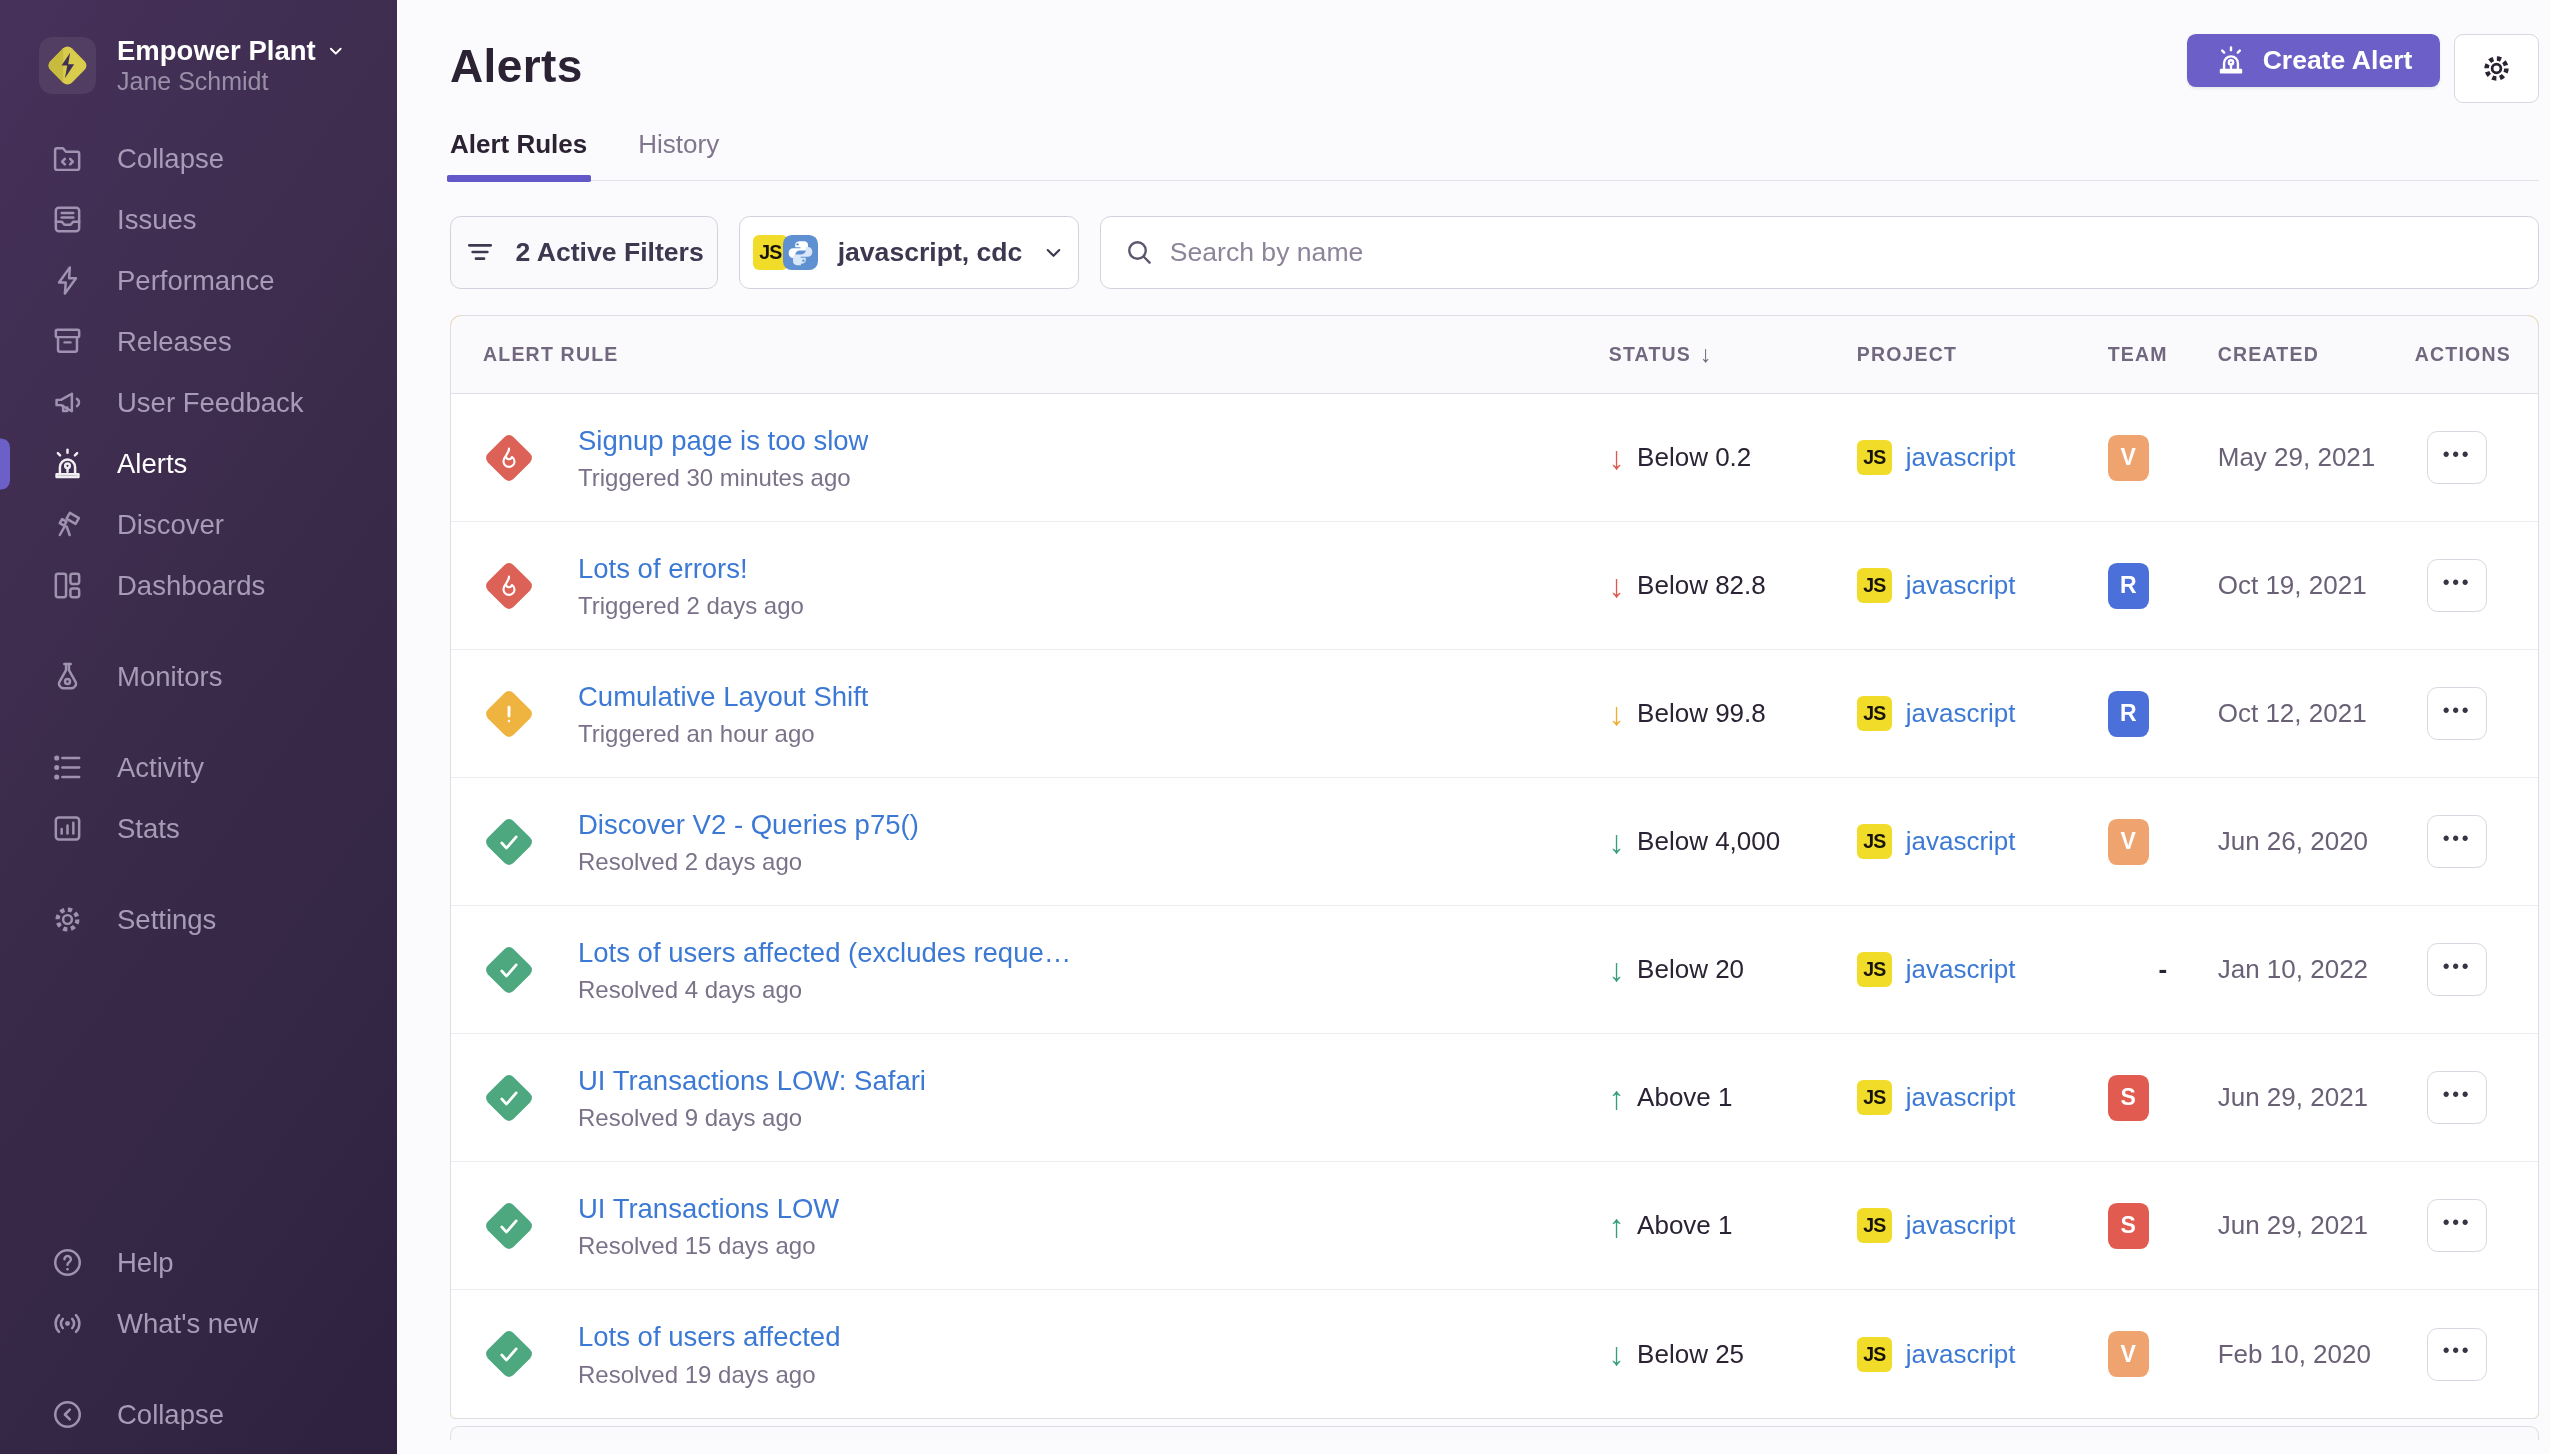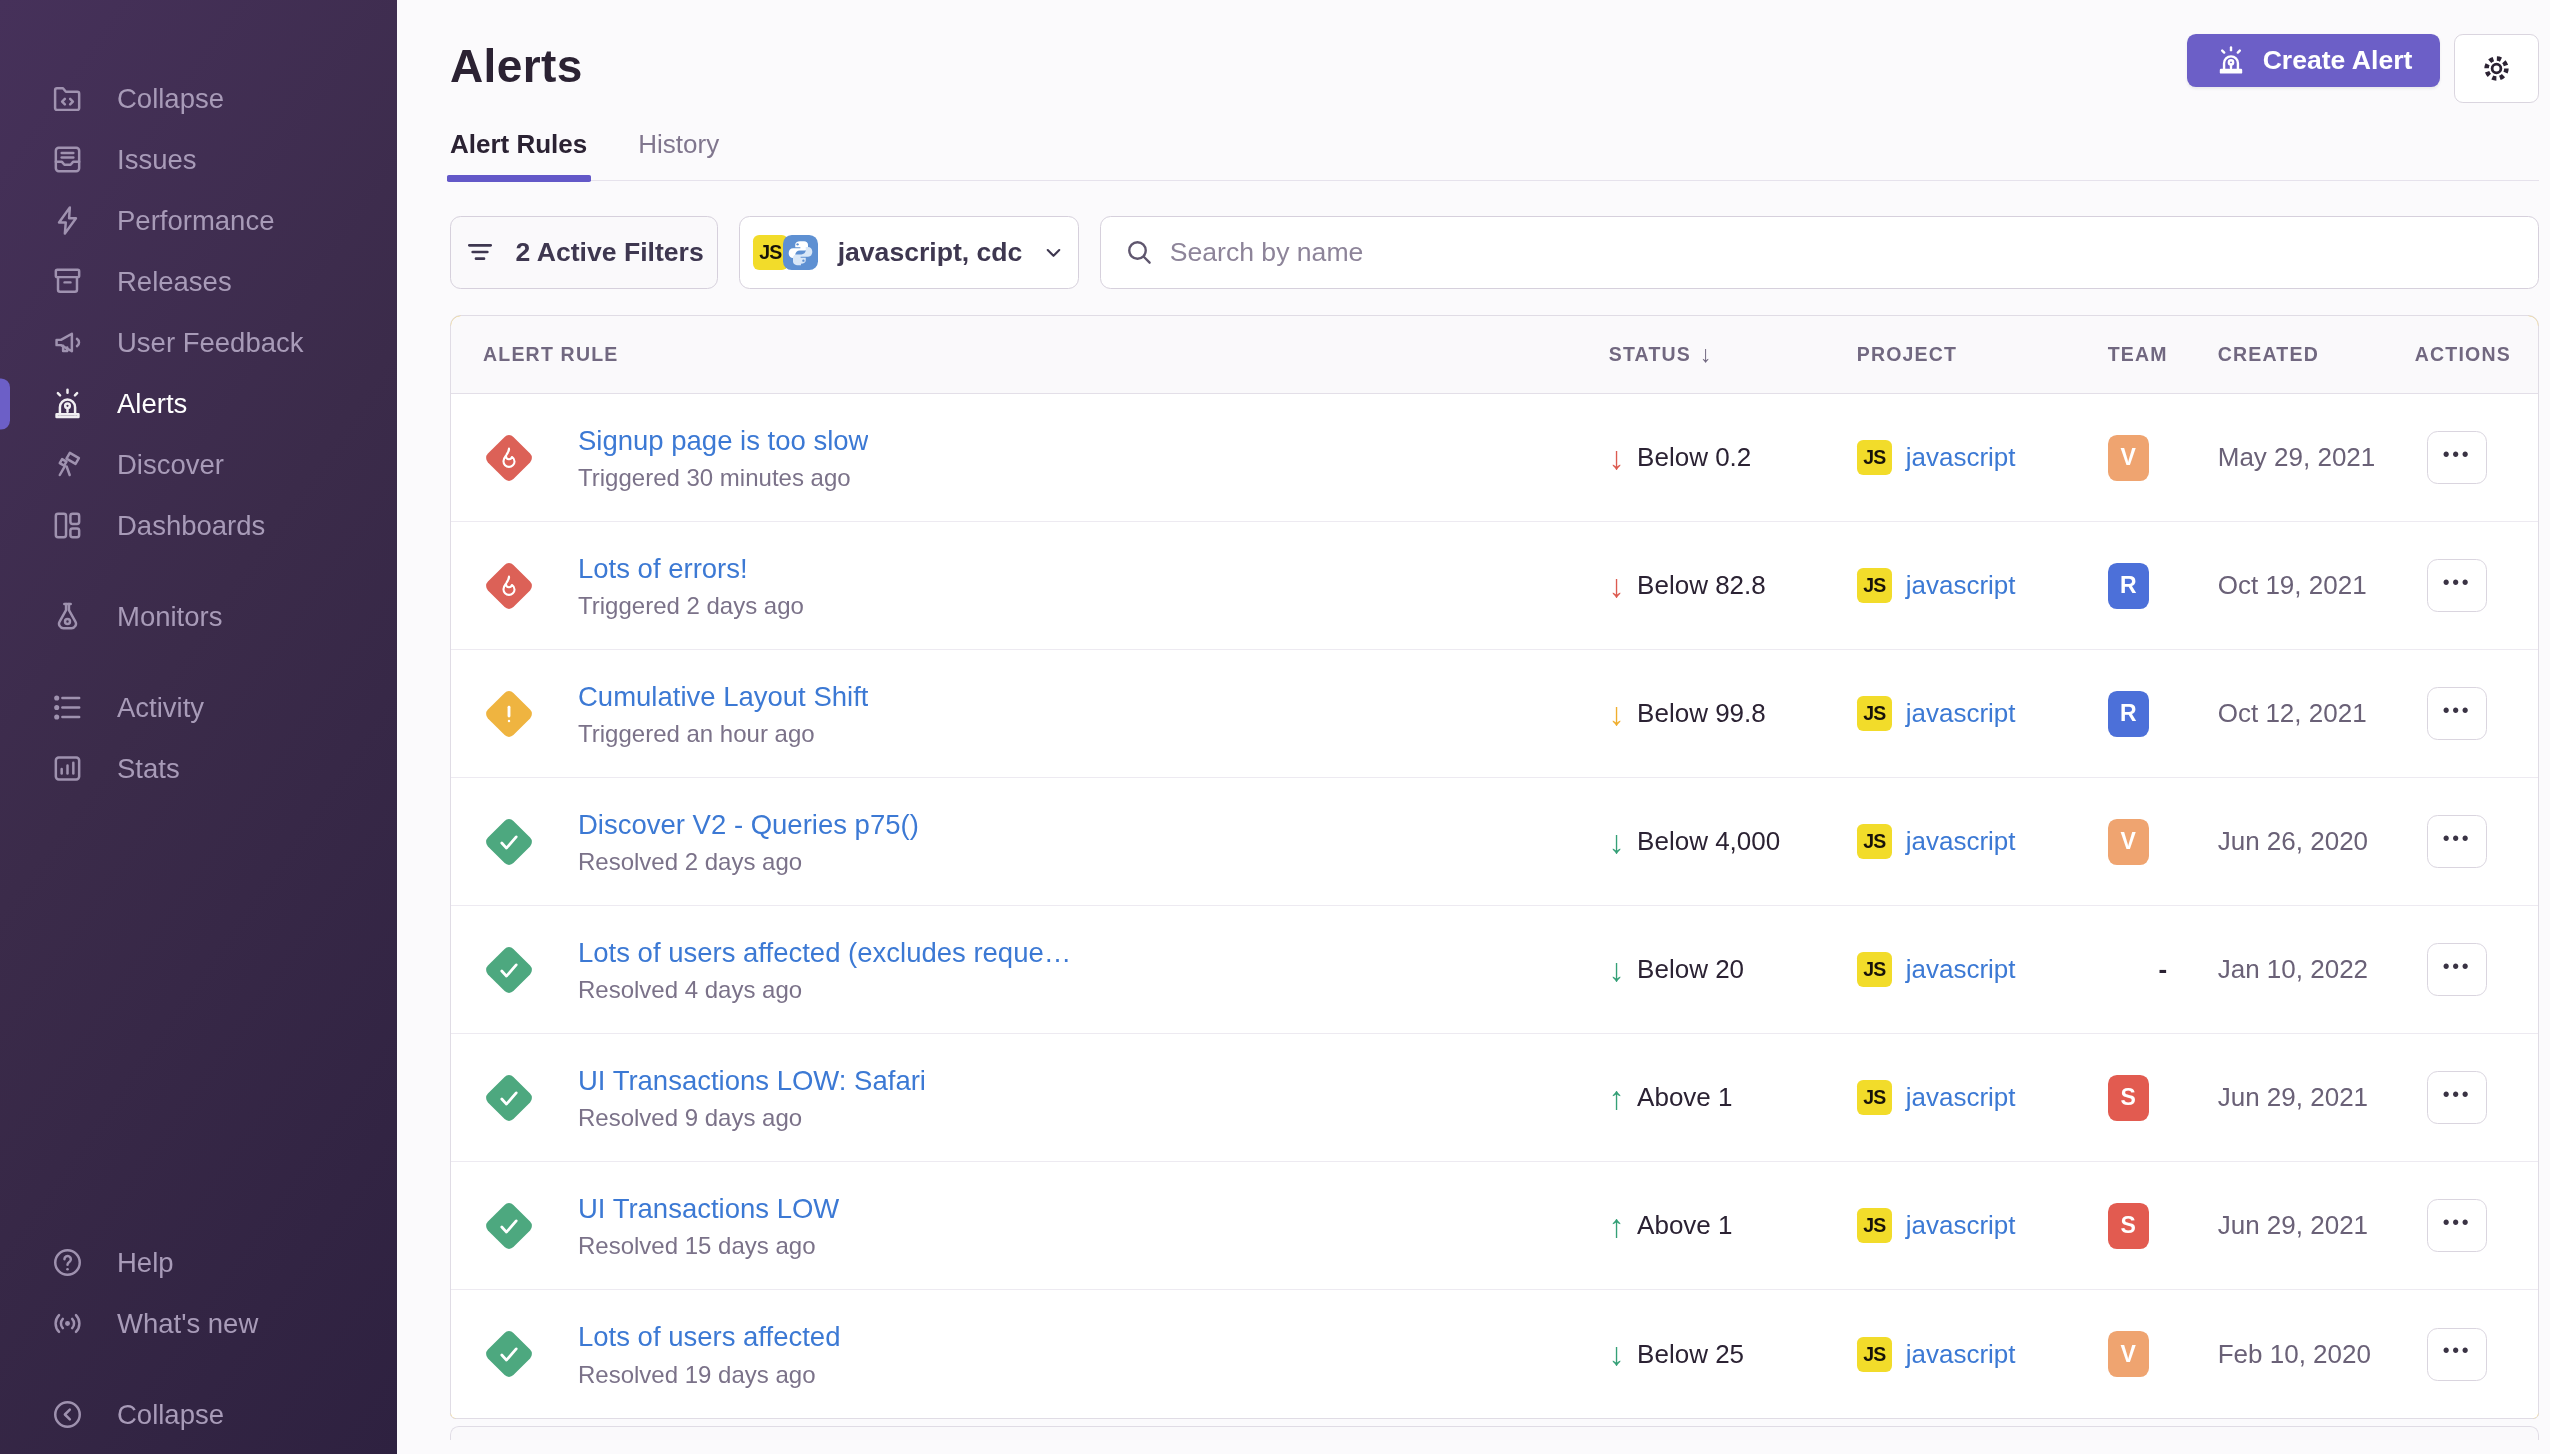--- a/index.html
+++ b/index.html
@@ -149,20 +149,41 @@
 
   .pagination-cut {
     margin-top:7px; height:14px; background:#FAF9FB;
     border:1.8px solid #E0DCE5; border-bottom:none; border-radius:8.9px 8.9px 0 0;
   }
 </style>
 </head>
 <body>
 
 <aside class="sidebar">
+  <div class="org-row">
+    <span class="avatar">
+      <svg viewBox="0 0 24 24">
+          <rect width="24" height="24" rx="5.5" fill="rgba(255,255,255,0.07)"></rect>
+          <g transform="rotate(45 12 12)">
+            <rect x="5.6" y="5.6" width="12.8" height="12.8" rx="2.6" fill="#D9CB4C"></rect>
+            <path d="M5.6 8.2v7.6a2.6 2.6 0 0 0 2.6 2.6h7.6z" fill="#C9BB3E"></path>
+          </g>
+          <path d="M13.1 6.6l-3.6 5.4h2.4l-1 5.4 3.9-5.9h-2.5z" fill="#3F3156"></path>
+        </svg>
+    </span>
+    <span class="org-texts">
+      <span class="org-name">
+        <span>Empower Plant</span>
+        <svg viewBox="0 0 24 24" fill="none" stroke="#fff" stroke-width="2.4" stroke-linecap="round" stroke-linejoin="round">
+            <path d="M6 9.5l6 6 6-6"></path>
+          </svg>
+      </span>
+      <span class="user-name">Jane Schmidt</span>
+    </span>
+  </div>
 
   <nav class="nav" id="nav-main">
       <div class="nav-item">
         <span class="nav-ic">
           <svg viewBox="0 0 24 24" fill="none" stroke="currentColor" stroke-width="1.7" stroke-linecap="round" stroke-linejoin="round">
             <path d="M3.5 18.5V6.3c0-.7.6-1.3 1.3-1.3h4.1l2 2.4h7.8c.7 0 1.3.6 1.3 1.3v9.8c0 .7-.6 1.3-1.3 1.3H4.8c-.7 0-1.3-.6-1.3-1.3z"></path>
             <path d="M10.2 12.2l-1.9 1.9 1.9 1.9"></path>
             <path d="M13.8 12.2l1.9 1.9-1.9 1.9"></path>
           </svg>
         </span>
@@ -268,20 +289,29 @@
       <div class="nav-item">
         <span class="nav-ic">
           <svg viewBox="0 0 24 24" fill="none" stroke="currentColor" stroke-width="1.7" stroke-linecap="round" stroke-linejoin="round">
             <rect x="4" y="4.5" width="16" height="15" rx="2"></rect>
             <path d="M8 15.5v-3.2"></path>
             <path d="M12 15.5v-5.5"></path>
             <path d="M16 15.5V8"></path>
           </svg>
         </span>
         <span>Stats</span>
+      </div>
+      <div class="nav-item sect">
+        <span class="nav-ic">
+          <svg viewBox="0 0 24 24" fill="none" stroke="currentColor">
+            <circle cx="12" cy="12" r="6.8" stroke-width="2.9" stroke-dasharray="2.9 2.45"></circle>
+            <circle cx="12" cy="12" r="3" stroke-width="1.7"></circle>
+          </svg>
+        </span>
+        <span>Settings</span>
       </div>
     </nav>
   <nav class="nav nav-footer" id="nav-footer">
       <div class="nav-item">
         <span class="nav-ic">
           <svg viewBox="0 0 24 24" fill="none" stroke="currentColor" stroke-width="1.7" stroke-linecap="round" stroke-linejoin="round">
             <circle cx="12" cy="12" r="8.4"></circle>
             <path d="M9.9 9.7a2.2 2.2 0 1 1 3.3 2c-.8.5-1.2 1-1.2 1.9"></path>
             <circle cx="12" cy="16.6" r=".9" fill="currentColor" stroke="none"></circle>
           </svg>

